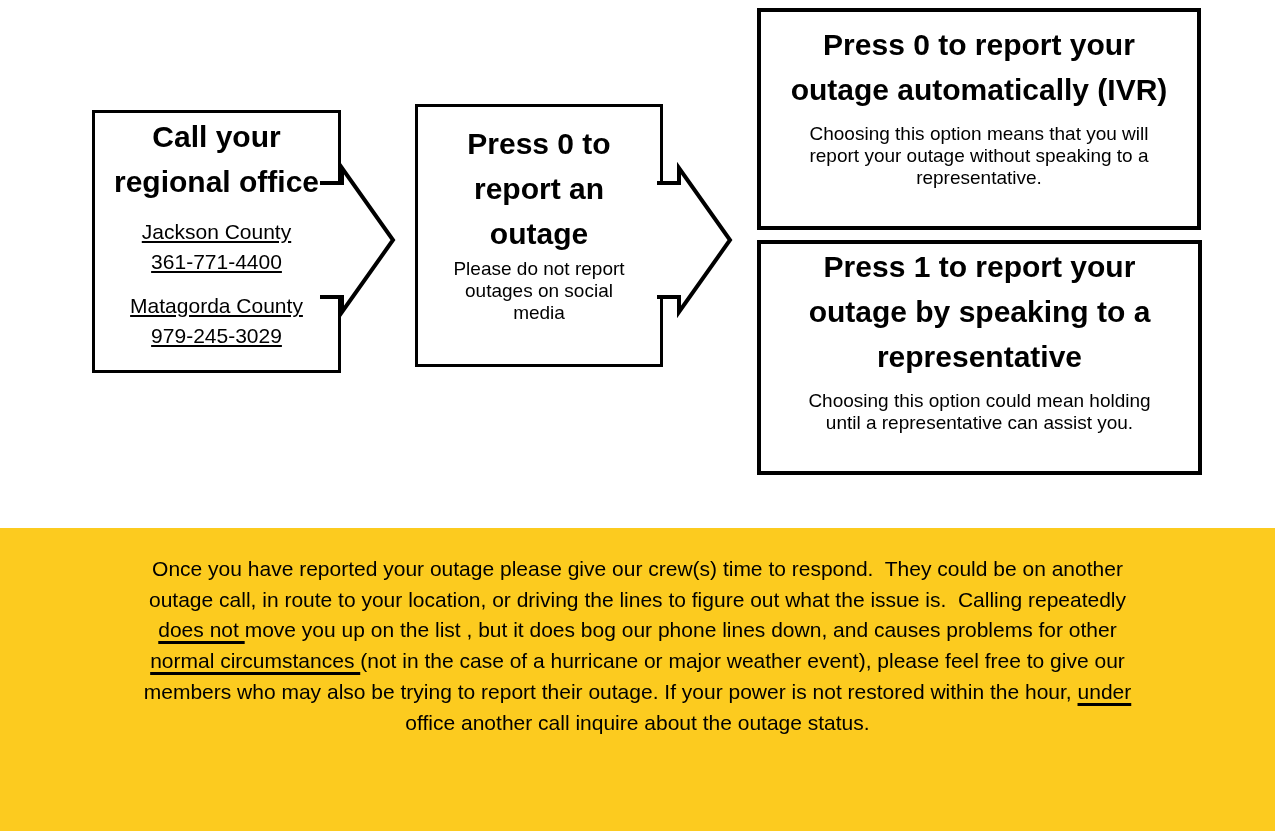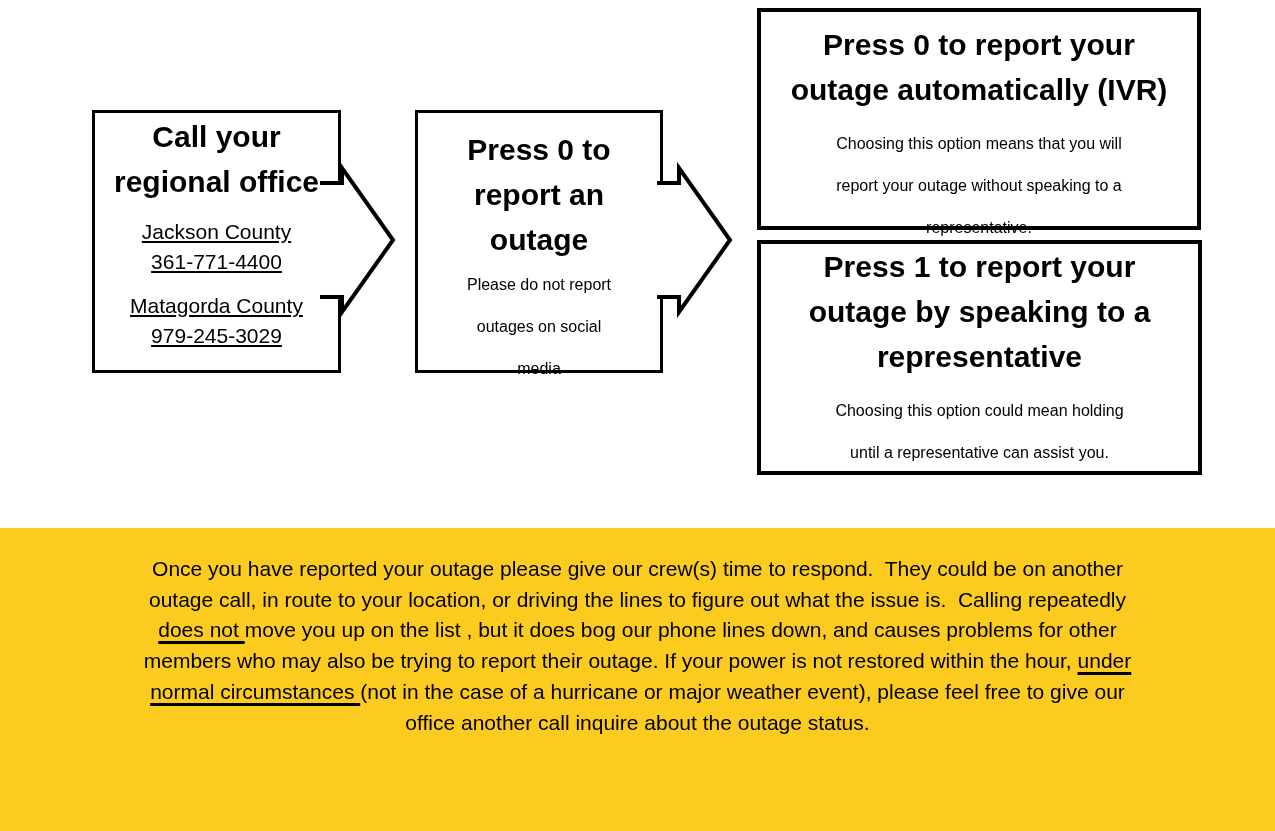--- a/index.html
+++ b/index.html
@@ -29,26 +29,26 @@
     align-items:center;
     text-align:center;
   }
   .box-title{
     font-weight:bold;
     font-size:30px;
     line-height:45px;
     white-space:pre-line;
   }
   .box-note{
-    font-size:16px;
-    line-height:42px;
+    font-size:19px;
+    line-height:22px;
     white-space:pre-line;
   }
   #box-step1{left:92px;top:110px;width:249px;height:263px;padding-top:1px;}
-  #box-step2{left:415px;top:110px;width:248px;height:263px;padding-top:14px;}
+  #box-step2{left:415px;top:104px;width:248px;height:263px;padding-top:14px;}
   #box-ivr{left:757px;top:8px;width:444px;height:222px;border-width:4px;padding-top:10px;}
   #box-rep{left:757px;top:240px;width:445px;height:235px;border-width:4px;padding-top:0;}
   #box-ivr .box-note{margin-top:11px;}
   #box-rep .box-note{margin-top:11px;}
   #box-step2 .box-note{margin-top:2px;}
   .contacts{margin-top:13px;font-size:21px;line-height:30px;}
   .contact-group{margin-bottom:14px;}
   .contact-group div{display:block;text-decoration:underline;}
   .flow-arrow{position:absolute;overflow:visible;}
   #arrow1{left:318px;top:164px;}
@@ -128,17 +128,17 @@
 representative</div>
   <div class="box-note">Choosing this option could mean holding
 until a representative can assist you.</div>
 </div>
 
 <div class="banner">
   <div class="banner-text">
       <div class="banner-line"><span>Once you have reported your outage please give our crew(s) time to respond.  They could be on another</span></div>
       <div class="banner-line"><span>outage call, in route to your location, or driving the lines to figure out what the issue is.  Calling repeatedly</span></div>
       <div class="banner-line"><span class="u">does not </span><span>move you up on the list , but it does bog our phone lines down, and causes problems for other</span></div>
+      <div class="banner-line"><span class="u">normal circumstances </span><span>(not in the case of a hurricane or major weather event), please feel free to give our</span></div>
       <div class="banner-line"><span>members who may also be trying to report their outage. If your power is not restored within the hour, </span><span class="u">under</span></div>
-      <div class="banner-line"><span class="u">normal circumstances </span><span>(not in the case of a hurricane or major weather event), please feel free to give our</span></div>
       <div class="banner-line"><span>office another call inquire about the outage status.</span></div>
     </div>
 </div>
 
 </body></html>

